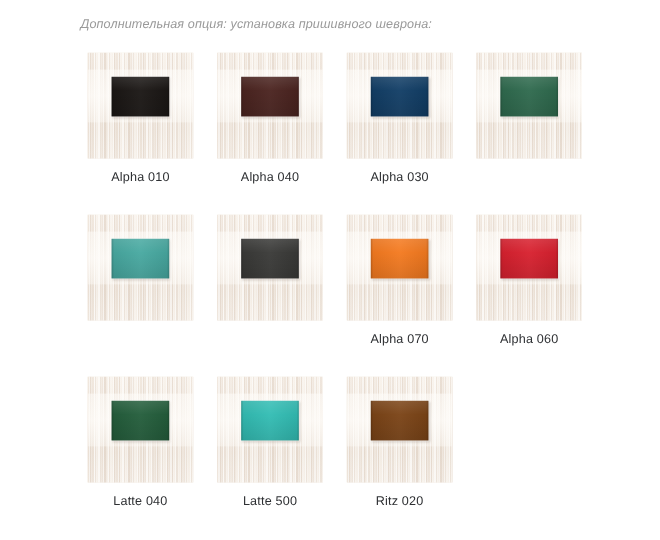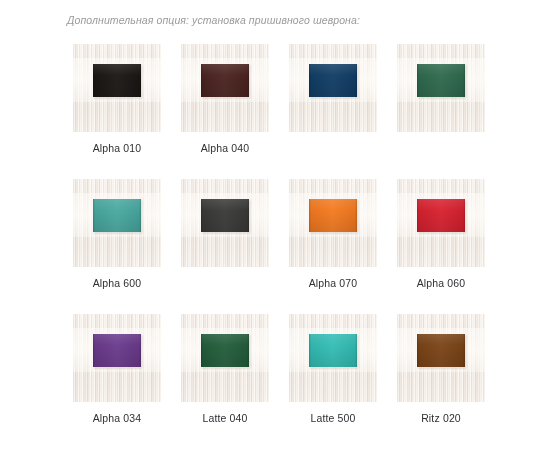--- a/index.html
+++ b/index.html
@@ -161,33 +161,33 @@
       <div class="fabric-card">
         <div class="patch" style="background-color: rgb(75, 36, 32);"></div>
       </div>
       <div class="swatch-label">Alpha 040</div>
     </div>
 
     <div class="swatch-cell">
       <div class="fabric-card">
         <div class="patch" style="background-color: rgb(18, 62, 102);"></div>
       </div>
+      <div class="swatch-label">Alpha 030</div>
     </div>
 
     <div class="swatch-cell">
       <div class="fabric-card">
         <div class="patch" style="background-color: rgb(47, 106, 78);"></div>
       </div>
     </div>
 
     <div class="swatch-cell">
       <div class="fabric-card">
         <div class="patch" style="background-color: rgb(72, 169, 161);"></div>
       </div>
-      <div class="swatch-label">Alpha 600</div>
     </div>
 
     <div class="swatch-cell">
       <div class="fabric-card">
         <div class="patch" style="background-color: rgb(58, 58, 56);"></div>
       </div>
     </div>
 
     <div class="swatch-cell">
       <div class="fabric-card">
@@ -196,26 +196,20 @@
       <div class="swatch-label">Alpha 070</div>
     </div>
 
     <div class="swatch-cell">
       <div class="fabric-card">
         <div class="patch" style="background-color: rgb(216, 33, 47);"></div>
       </div>
       <div class="swatch-label">Alpha 060</div>
     </div>
 
-    <div class="swatch-cell">
-      <div class="fabric-card">
-        <div class="patch" style="background-color: rgb(107, 58, 140);"></div>
-      </div>
-      <div class="swatch-label">Alpha 034</div>
-    </div>
 
     <div class="swatch-cell">
       <div class="fabric-card">
         <div class="patch" style="background-color: rgb(36, 94, 60);"></div>
       </div>
       <div class="swatch-label">Latte 040</div>
     </div>
 
     <div class="swatch-cell">
       <div class="fabric-card">

